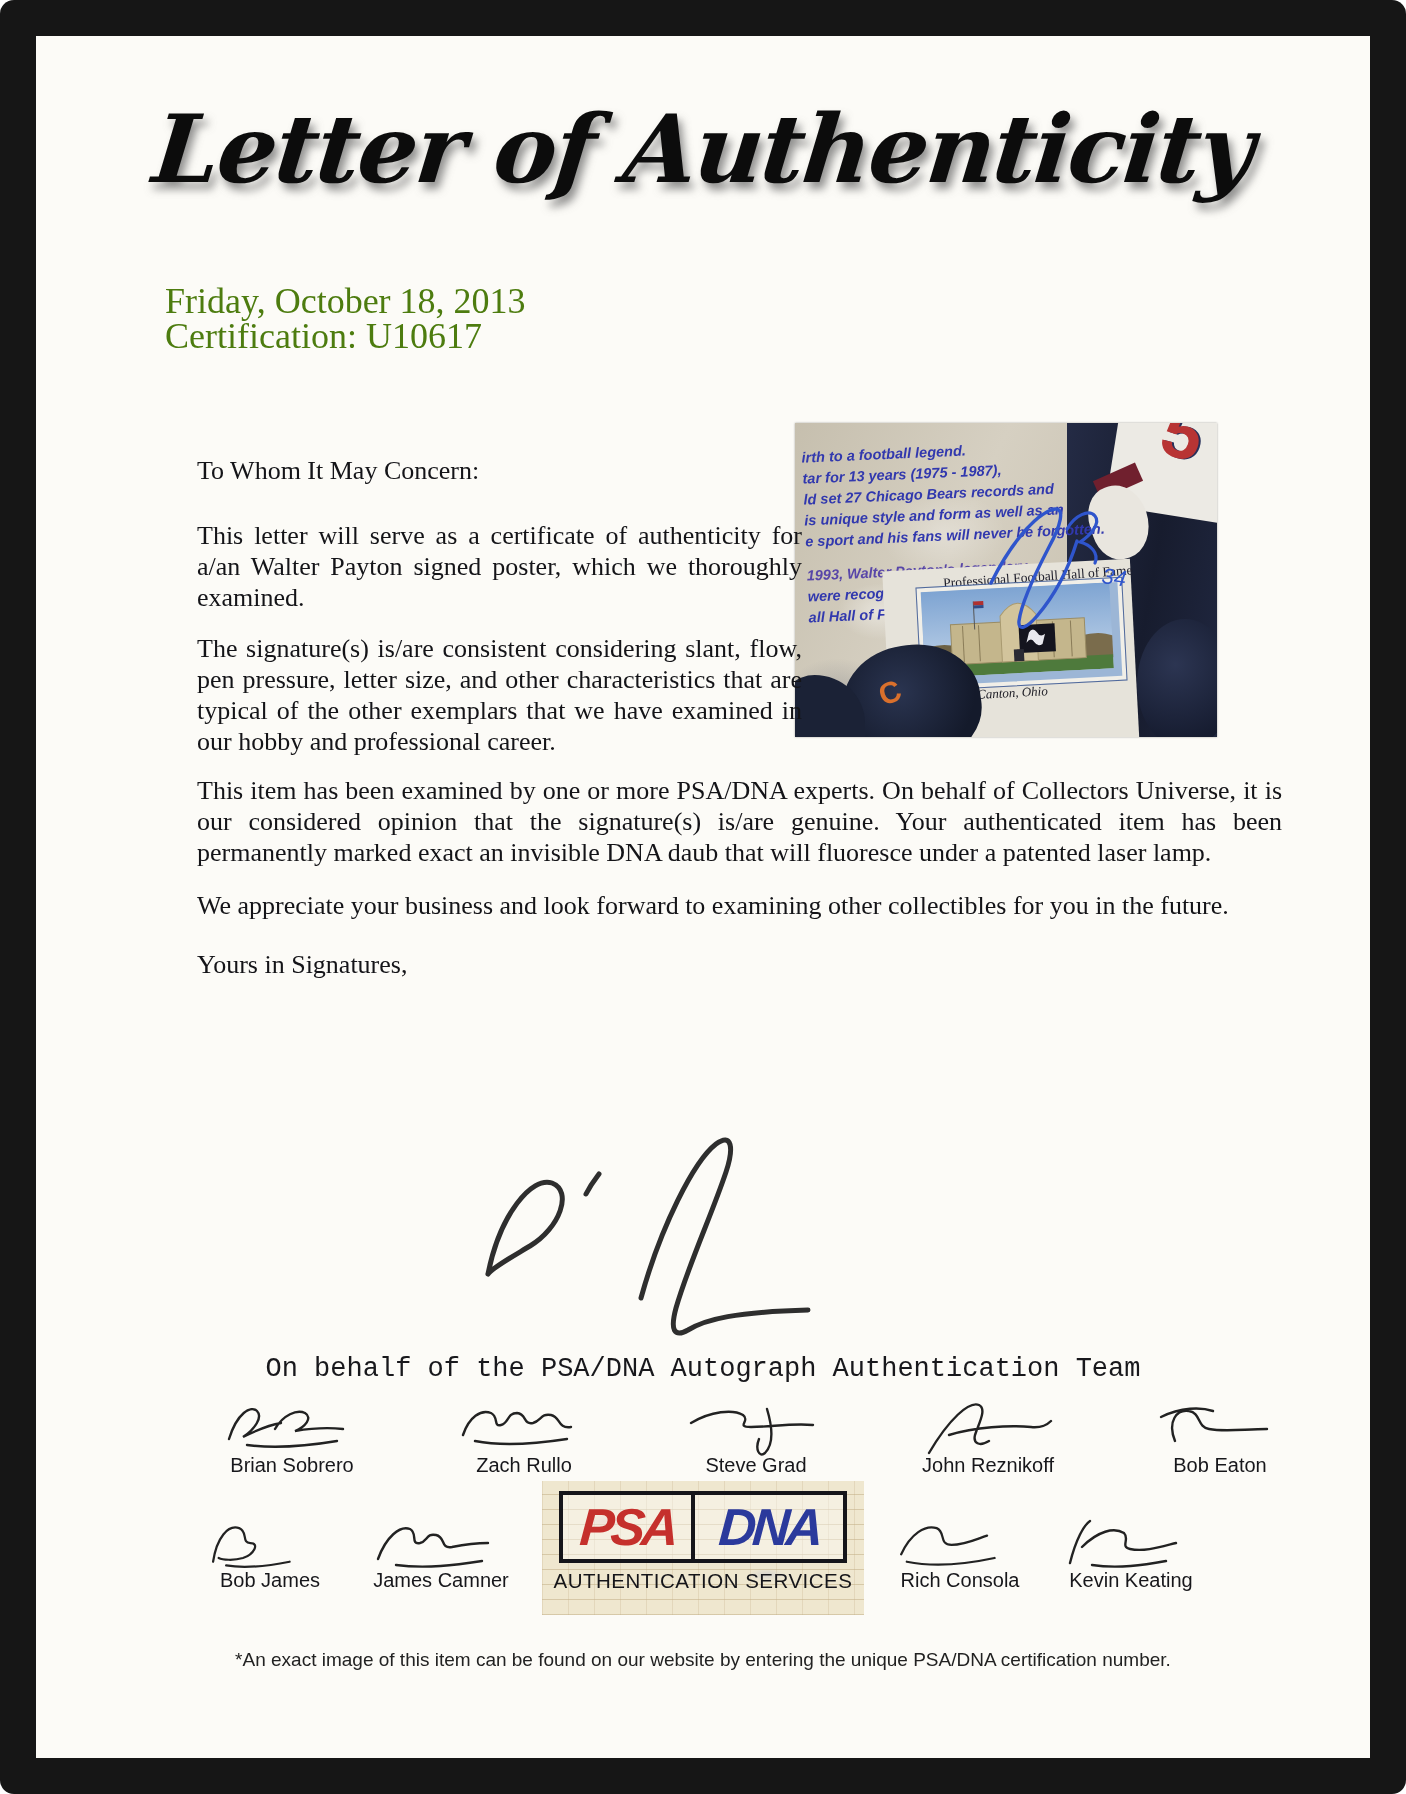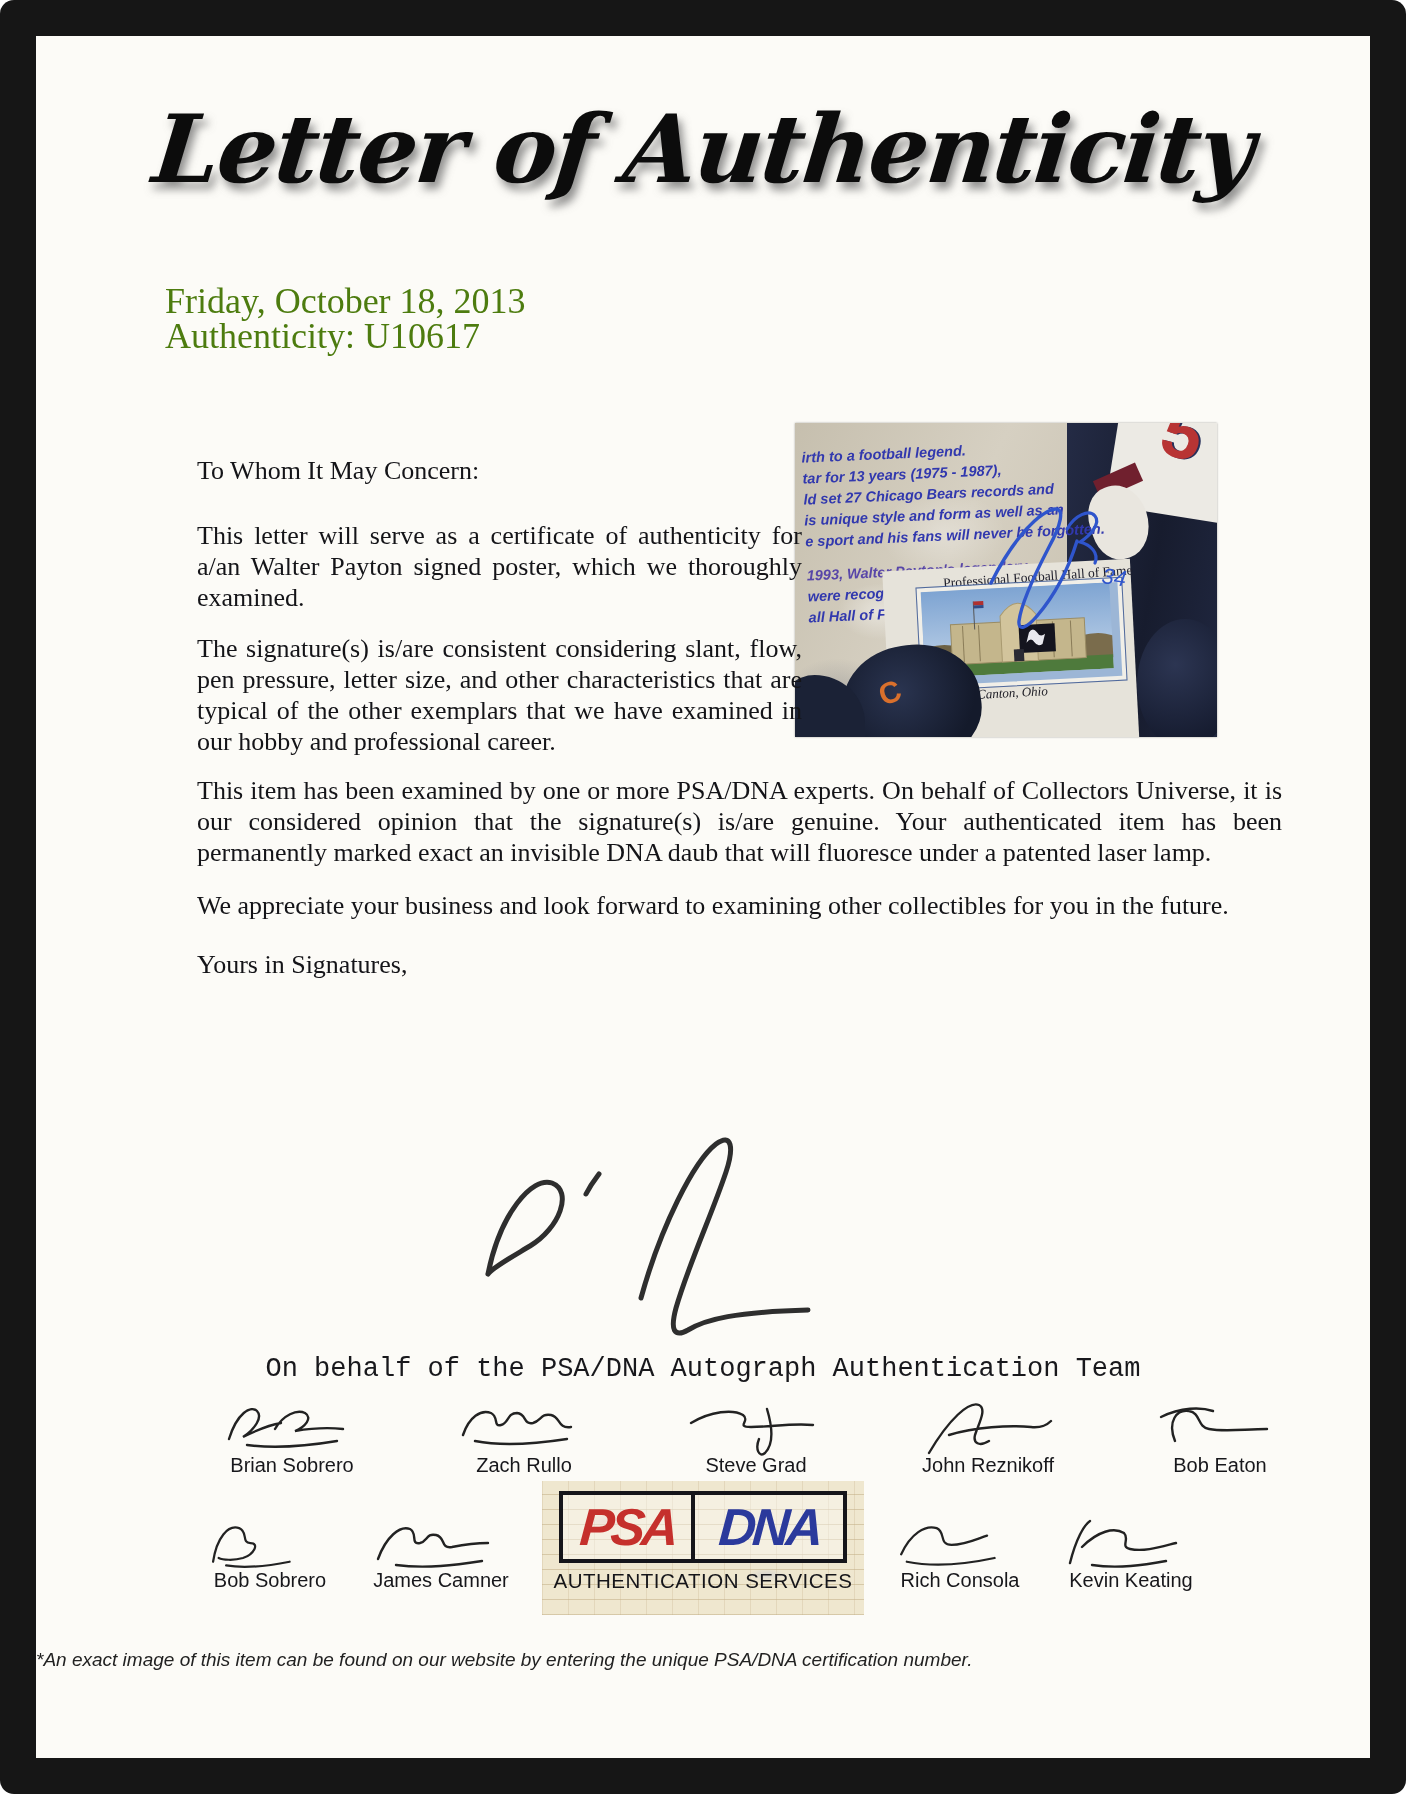--- a/index.html
+++ b/index.html
@@ -79,37 +79,37 @@
     display:flex;flex-direction:column;align-items:center;}
   .logoboxes{display:flex;margin-top:10px;}
   .logobox{height:64px;border:4px solid #15151a;display:flex;align-items:center;justify-content:center;background:rgba(255,255,255,.38);}
   .logobox.psa{width:128px;border-right-width:2px;}
   .logobox.dna{width:148px;border-left-width:2px;}
   .logotxt{font-family:"Liberation Sans",sans-serif;font-weight:bold;font-style:italic;font-size:52px;letter-spacing:-4px;transform:skewX(-4deg);line-height:1;}
   .psa .logotxt{color:#c5302c;}
   .dna .logotxt{color:#2b3a9c;}
   .logosub{margin-top:6px;font-family:"Liberation Sans",sans-serif;font-weight:normal;font-size:20.5px;letter-spacing:.5px;color:#15151a;}
 
-  .footnote{position:absolute;left:0;top:1613px;width:100%;text-align:left;
-    font-family:"Liberation Sans",sans-serif;font-style:italic;font-size:19px;color:#222;}
+  .footnote{position:absolute;left:0;top:1613px;width:100%;text-align:center;
+    font-family:"Liberation Sans",sans-serif;font-size:19px;color:#222;}
   .address{position:absolute;left:0;top:1652px;width:100%;text-align:center;font-size:24px;color:#141418;}
   .address a{color:#2143a6;text-decoration:underline;}
   svg{display:block;}
 </style>
 </head>
 <body>
 
 <div class="frame">
   <div class="page">
 
     <h1 class="title">Letter of Authenticity</h1>
 
     <div class="dateblock">
       <div>Friday, October 18, 2013</div>
-      <div>Authenticity: U10617</div>
+      <div>Certification: U10617</div>
     </div>
 
     <div class="photo">
       <div class="crowd"></div>
       <div class="navyband"></div>
       <div class="jersey">
         <div class="num">5</div>
       </div>
       <div class="wrist"></div>
       <div class="glove"></div>
@@ -222,21 +222,21 @@
         </svg>
         <div class="name">Bob Eaton</div>
       </div>
     </div>
 
     <div class="row2">
       <div class="signer">
         <svg width="140" height="62" viewBox="0 0 150 62">
           <path d="M14,50 C18,24 30,10 42,14 C52,18 44,30 54,30 C64,30 58,42 46,46 C36,49 24,48 20,46 M28,54 C52,58 76,54 96,50" fill="none" stroke="#222" stroke-width="2.4" stroke-linecap="round"></path>
         </svg>
-        <div class="name">Bob Sobrero</div>
+        <div class="name">Bob James</div>
       </div>
       <div class="signer">
         <svg width="150" height="62" viewBox="0 0 150 62">
           <path d="M12,46 C20,24 34,12 44,16 C52,20 44,32 54,30 C62,28 60,20 70,22 C80,24 74,36 86,34 C96,32 108,30 122,30 M30,52 C60,56 90,52 116,48" fill="none" stroke="#222" stroke-width="2.4" stroke-linecap="round"></path>
         </svg>
         <div class="name">James Camner</div>
       </div>
 
       <div class="logobrick">
         <div class="logoboxes">

